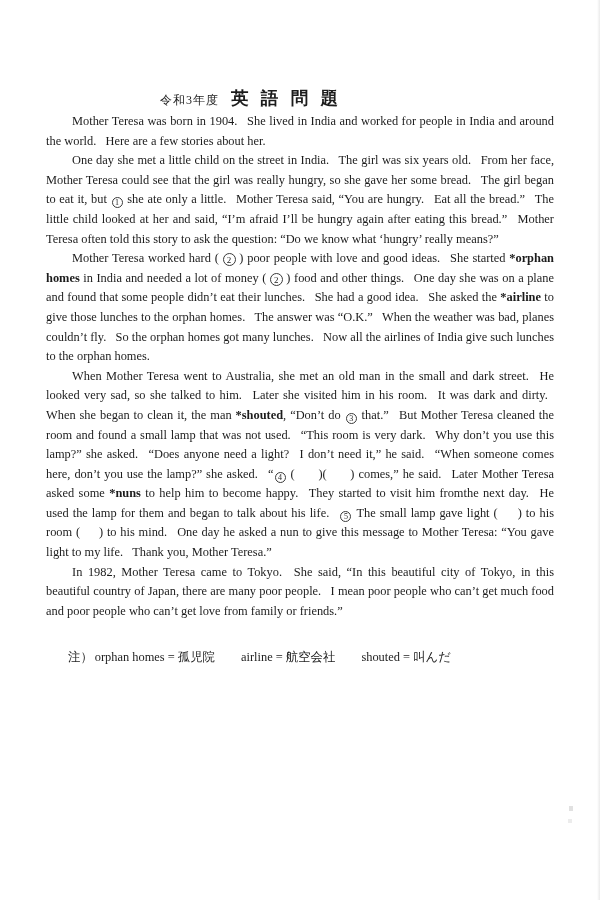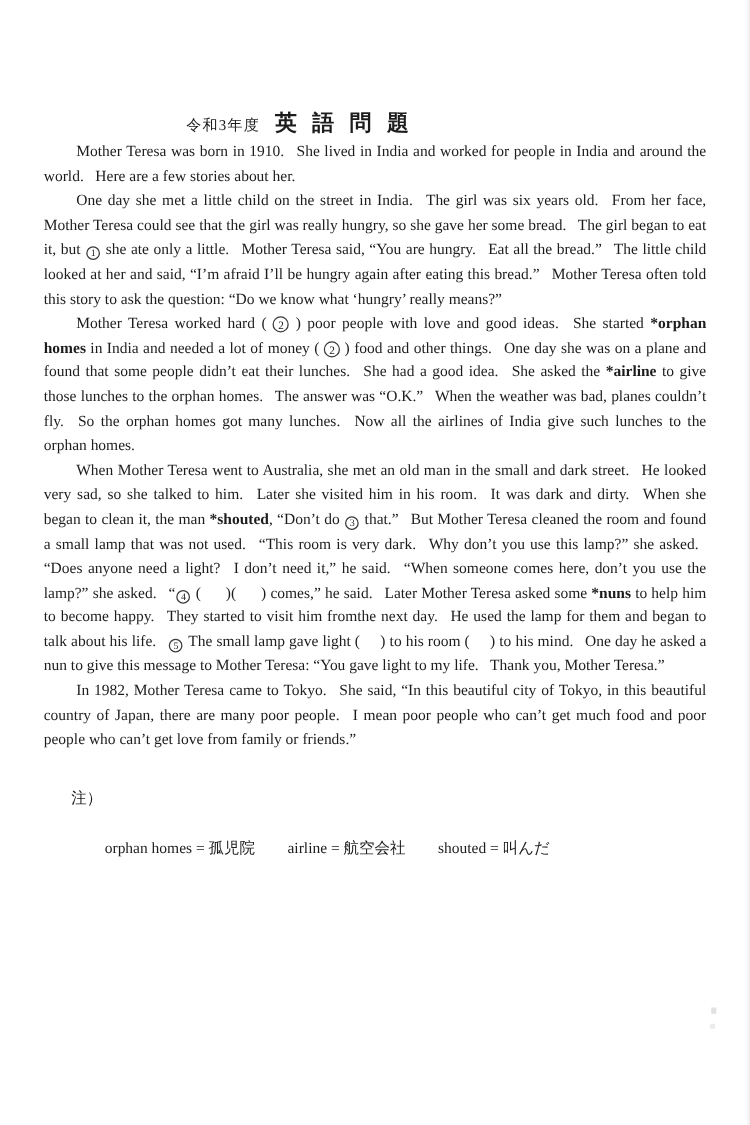--- a/index.html
+++ b/index.html
@@ -8,21 +8,21 @@
     background: #ffffff;
     overflow: hidden;
   }
   body {
     position: relative;
     font-family: "Liberation Serif", "DejaVu Serif", serif;
     color: #1c1c1c;
   }
   .page {
     position: absolute; inset: 0;
-    padding: 0 35px;
+    padding: 0 46px;
     box-sizing: border-box;
   }
   .title-row {
     margin: 86px 0 0 0;
     width: 410px;
     text-align: center;
     white-space: nowrap;
   }
   .title-era {
     font-size: 12px;
@@ -70,42 +70,42 @@
     margin: 0 1px;
   }
   .notes {
     margin-top: 26px;
     margin-left: 22px;
     display: flex;
     font-size: 12.4px;
     line-height: 20.5px;
   }
   .notes-label { flex: none; }
-  .notes-body { margin-left: 2px; margin-top: 40px; }
+  .notes-body { margin-left: 2px; }
   .note-item { margin-right: 26px; }
   .edge-shade {
     position: absolute; right: 0; top: 0; bottom: 0; width: 3px;
     background: linear-gradient(to right, rgba(0,0,0,0), rgba(0,0,0,0.08));
   }
   .artifact { position: absolute; background: #c9c9c9; }
   .artifact-1 { right: 27px; top: 806px; width: 4px; height: 5px; opacity: 0.55; }
   .artifact-2 { right: 28px; top: 819px; width: 4px; height: 4px; opacity: 0.35; }
 </style>
 </head>
 <body>
 
 <div class="page">
 
   <div class="title-row">
     <span class="title-era">令和3年度</span><span class="title-main">英 語 問 題</span>
   </div>
 
 
   <div class="passage">
-    <p><span class="seg">Mother Teresa was born in 1910.  She lived in India and worked for people in India and around the world.  Here are a few stories about her.</span></p>
+    <p><span class="seg">Mother Teresa was born in 1904.  She lived in India and worked for people in India and around the world.  Here are a few stories about her.</span></p>
     <p><span class="seg">One day she met a little child on the street in India.  The girl was six years old.  From her face, Mother Teresa could see that the girl was really hungry, so she gave her some bread.  The girl began to eat it, but </span><span class="seg-circle seg-circle-sub">1</span><span class="seg seg-underline">&nbsp;she ate only a little</span><span class="seg">.  Mother Teresa said, “You are hungry.  Eat all the bread.”  The little child looked at her and said, “I’m afraid I’ll be hungry again after eating this bread.”  Mother Teresa often told this story to ask the question: “Do we know what ‘hungry’ really means?”</span></p>
     <p><span class="seg">Mother Teresa worked hard (&nbsp;</span><span class="seg-circle">2</span><span class="seg">&nbsp;) poor people with love and good ideas.  She started </span><span class="seg seg-bold">*orphan homes</span><span class="seg"> in India and needed a lot of money (&nbsp;</span><span class="seg-circle">2</span><span class="seg">&nbsp;) food and other things.  One day she was on a plane and found that some people didn’t eat their lunches.  She had a good idea.  She asked the </span><span class="seg seg-bold">*airline</span><span class="seg"> to give those lunches to the orphan homes.  The answer was “O.K.”  When the weather was bad, planes couldn’t fly.  So the orphan homes got many lunches.  Now all the airlines of India give such lunches to the orphan homes.</span></p>
     <p><span class="seg">When Mother Teresa went to Australia, she met an old man in the small and dark street.  He looked very sad, so she talked to him.  Later she visited him in his room.  It was dark and dirty.  When she began to clean it, the man </span><span class="seg seg-bold">*shouted</span><span class="seg">, “Don’t do </span><span class="seg-circle seg-circle-sub">3</span><span class="seg seg-underline">&nbsp;that</span><span class="seg">.”  But Mother Teresa cleaned the room and found a small lamp that was not used.  “This room is very dark.  Why don’t you use this lamp?” she asked.  “Does anyone need a light?  I don’t need it,” he said.  “When someone comes here, don’t you use the lamp?” she asked.  “</span><span class="seg-circle seg-circle-sub">4</span><span class="seg seg-underline">&nbsp;(&nbsp;&nbsp;&nbsp;&nbsp;&nbsp;&nbsp;)(&nbsp;&nbsp;&nbsp;&nbsp;&nbsp;&nbsp;) comes,</span><span class="seg">” he said.  Later Mother Teresa asked some </span><span class="seg seg-bold">*nuns</span><span class="seg"> to help him to become happy.  They started to visit him fromthe next day.  He used the lamp for them and began to talk about his life.  </span><span class="seg-circle seg-circle-sub">5</span><span class="seg seg-underline">&nbsp;The small lamp gave light (&nbsp;&nbsp;&nbsp;&nbsp;&nbsp;) to his room (&nbsp;&nbsp;&nbsp;&nbsp;&nbsp;) to his mind.</span><span class="seg">  One day he asked a nun to give this message to Mother Teresa: “You gave light to my life.  Thank you, Mother Teresa.”</span></p>
     <p><span class="seg">In 1982, Mother Teresa came to Tokyo.  She said, “In this beautiful city of Tokyo, in this beautiful country of Japan, there are many poor people.  I mean poor people who can’t get much food and poor people who can’t get love from family or friends.”</span></p>
   </div>
 
   <div class="notes">
     <span class="notes-label">注）</span>
     <span class="notes-body">
       <span class="notes-row"><span class="note-item">orphan homes = 孤児院</span><span class="note-item">airline = 航空会社</span><span class="note-item">shouted = 叫んだ</span></span><br>

